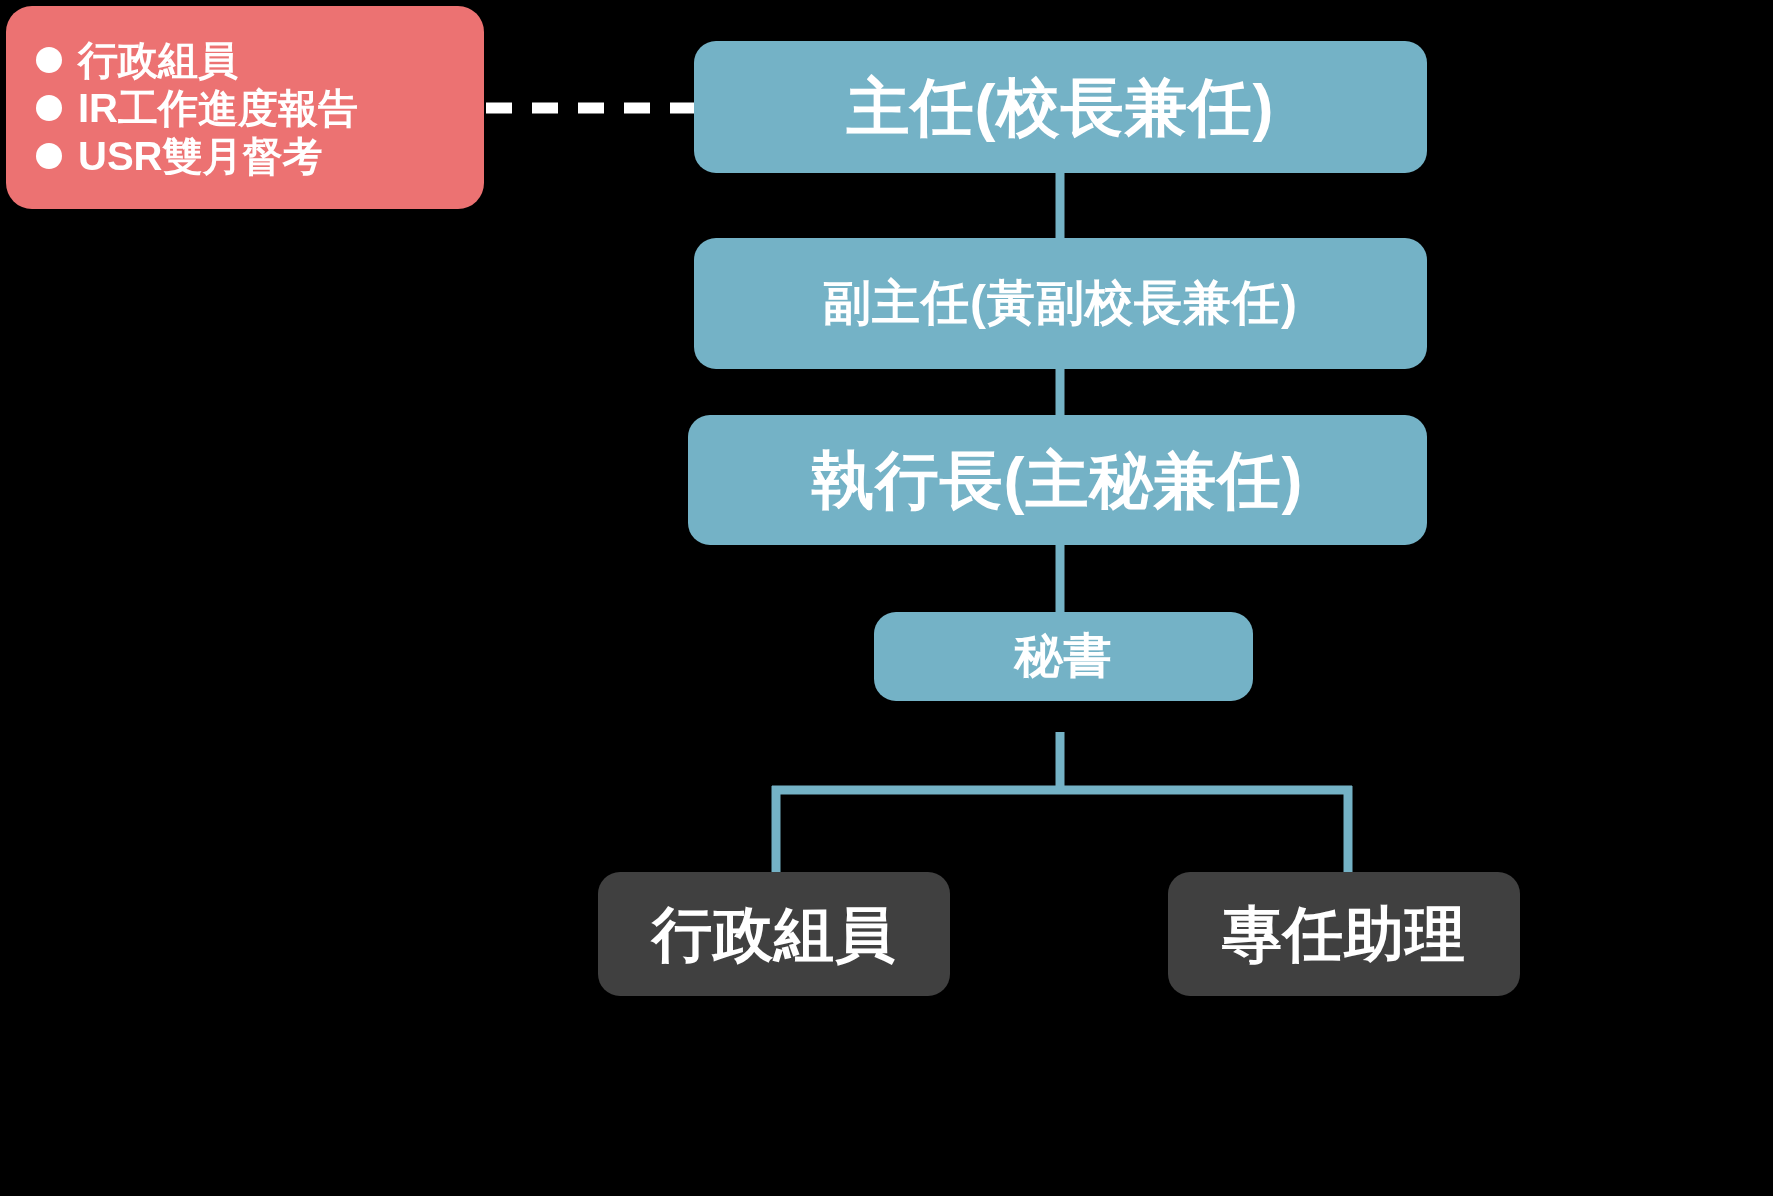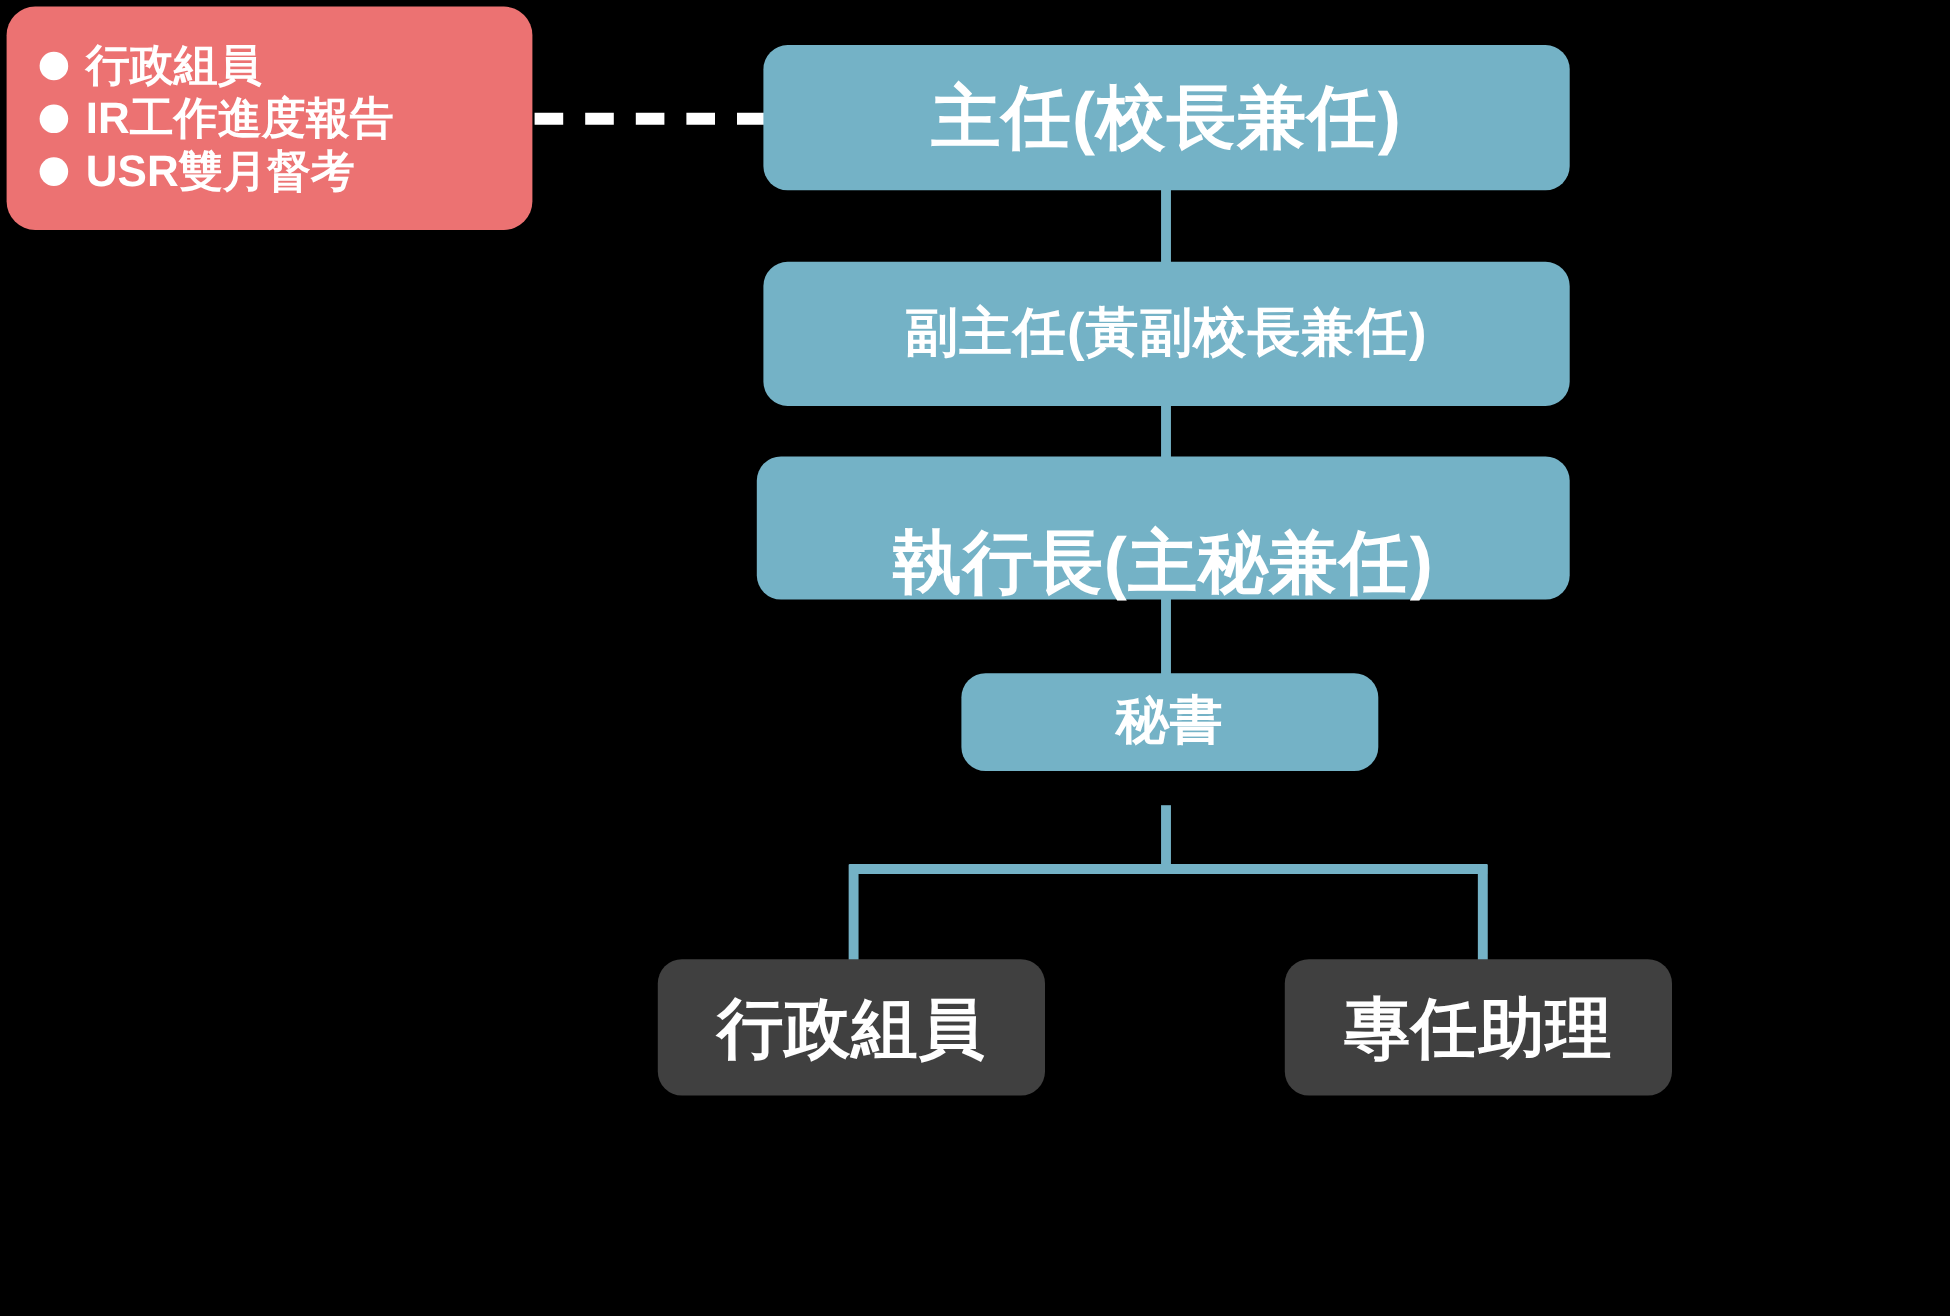--- a/index.html
+++ b/index.html
@@ -23,21 +23,21 @@
     line-height:1.05;
     white-space:nowrap;
     letter-spacing:1px;
   }
   .node.blue{background:#74b2c6;}
   .node.purple{background:#404040;}
 
   
   #n-director{ left:694px; top:41px;  width:733px; height:132px; font-size:63px; font-weight:700;}
   #n-vice    { left:694px; top:238px; width:733px; height:131px; font-size:48px; font-weight:700;}
-  #n-ceo     { left:688px; top:415px; width:739px; height:130px; font-size:63px; font-weight:700;align-items:flex-end;}
+  #n-ceo     { left:688px; top:415px; width:739px; height:130px; font-size:63px; font-weight:700;}
   #n-secretary{left:874px; top:612px; width:379px; height:89px; font-size:48px; font-weight:700;}
   #n-admin   { left:598px; top:872px; width:352px; height:124px; font-size:60px; font-weight:700;}
   #n-assistant{left:1168px;top:872px; width:352px; height:124px; font-size:60px; font-weight:700;}
 
   
   #note{
     position:absolute;left:6px;top:6px;width:478px;height:203px;
     background:#ec7272;border-radius:26px;
     box-sizing:border-box;
     padding:18px 18px 18px 30px;

